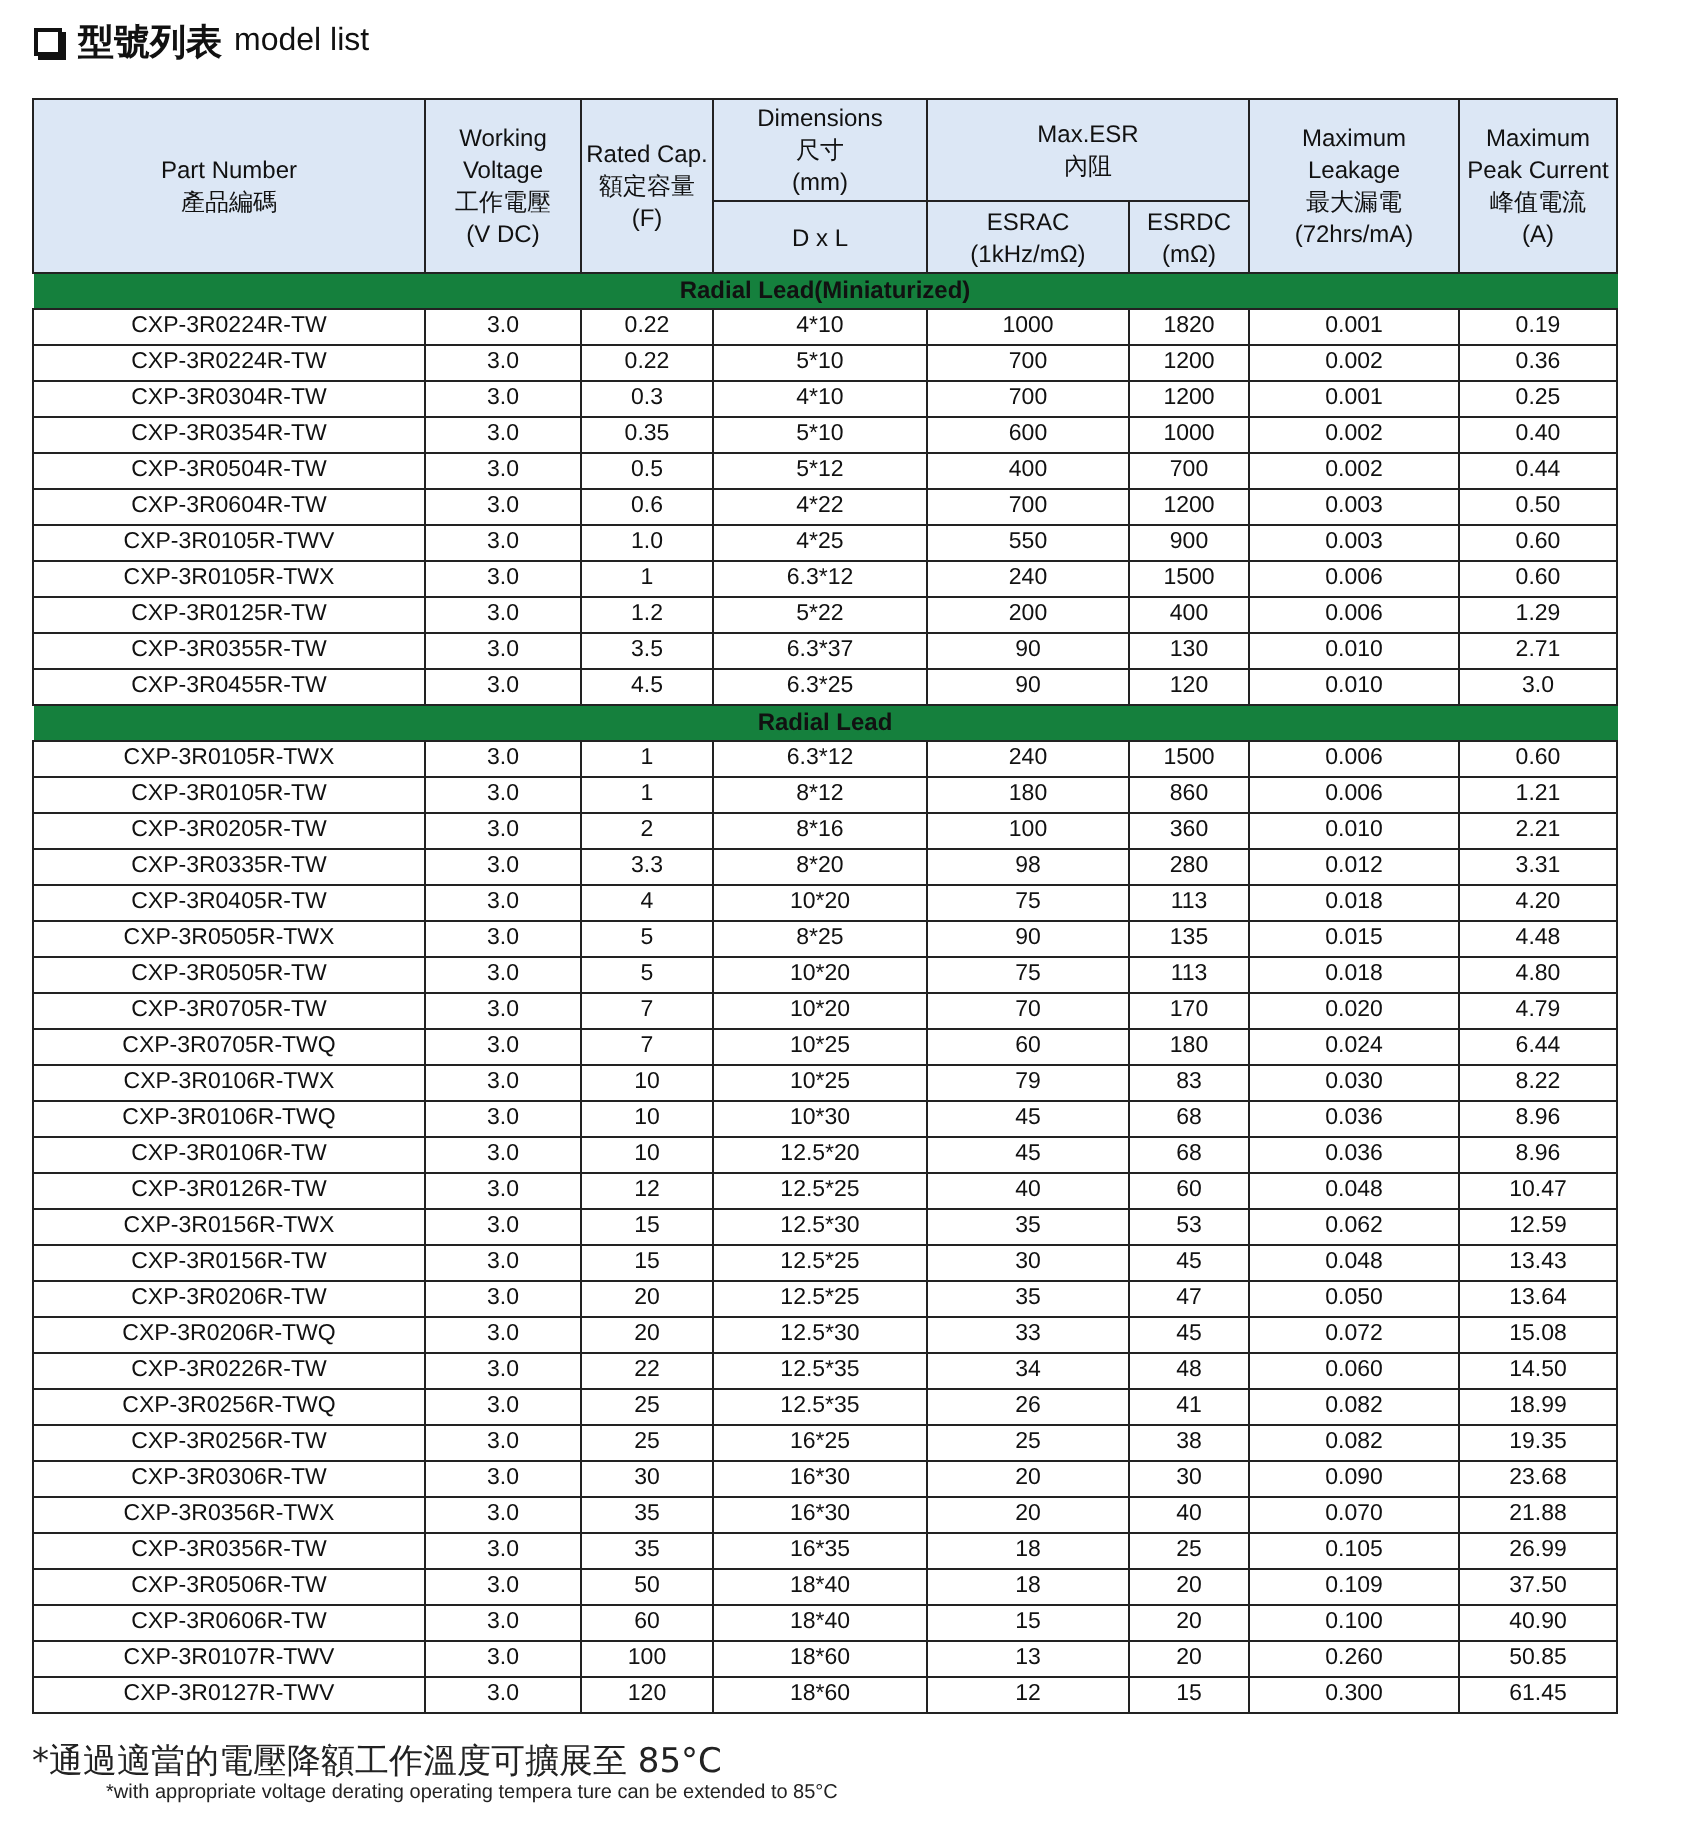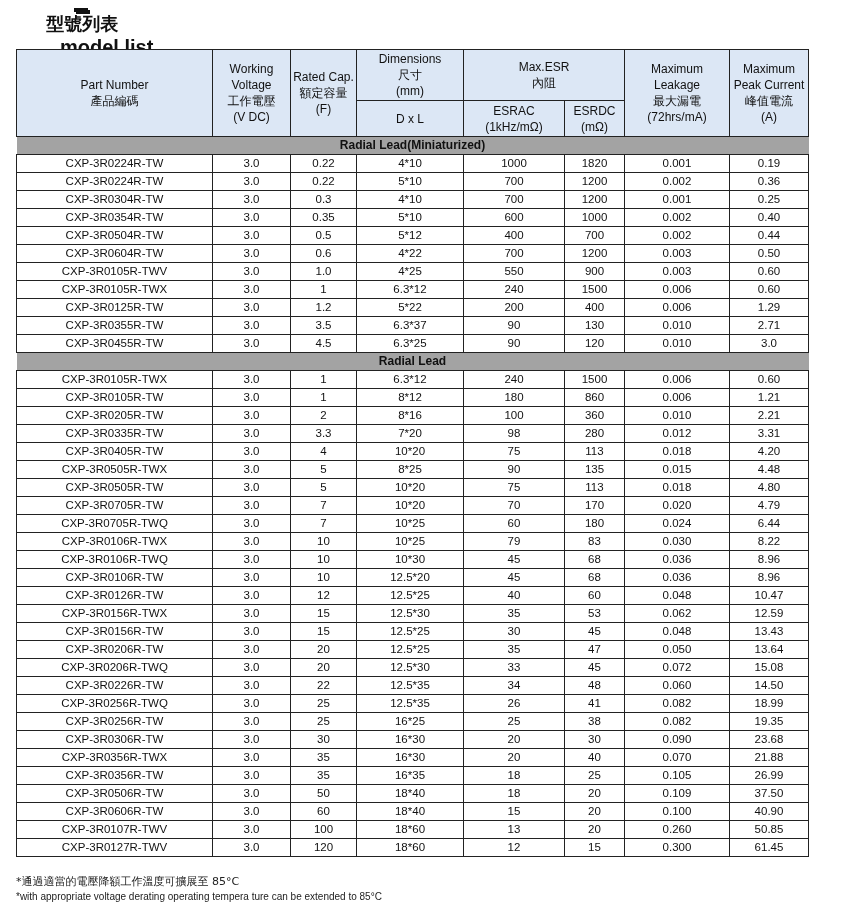--- a/index.html
+++ b/index.html
@@ -1,31 +1,31 @@
 <!DOCTYPE html>
 <html><head>
 <meta charset="utf-8">
 <style>
   html, body { margin: 0; padding: 0; background: #ffffff; }
   body { width: 852px; height: 919px; position: relative; overflow: hidden;
          font-family: "Liberation Sans", "DejaVu Sans", sans-serif; color: #111; }
-  .title { position: absolute; left: 17px; top: 8px; height: 26px; display: flex; align-items: center; flex-direction: column; }
+  .title { position: absolute; left: 17px; top: 8px; height: 26px; display: flex; align-items: center; }
   .title .box { width: 14px; height: 14px; border: 2px solid #111; box-shadow: 2px 2px 0 #111; margin-right: 8px; box-sizing: border-box; }
   .title .zh { font-family: "DejaVu Sans", sans-serif; font-weight: bold; font-size: 18px; margin-right: 6px; }
-  .title .en { font-weight: bold; font-size: 20px; margin-left: 43px; }
+  .title .en { font-weight: normal; font-size: 16px; }
 
   table.models { position: absolute; left: 16px; top: 49px; width: 792px; border-collapse: collapse; table-layout: fixed; font-size: 11.5px; }
   table.models th, table.models td { border: 1.5px solid #222; text-align: center; vertical-align: middle; padding: 0; line-height: 16px; }
   table.models th { background: #dce7f5; font-weight: normal; font-size: 12px; line-height: 16px; }
   table.models th .zh { font-family: "DejaVu Sans", sans-serif; font-size: 12px; }
   table.models td { height: 17px; line-height: 17px; }
-  table.models tr.section td { font-weight: bold; font-size: 12px; border-left: none; border-right: none; background: #a3a3a3; height: 17px; }
+  table.models tr.section td { font-weight: bold; font-size: 12px; border-left: none; border-right: none; background: #15803d; height: 17px; }
   .footnote { position: absolute; left: 16px; top: 874px; font-size: 11px; line-height: 15px; color: #222; }
-  .footnote .zh { font-family: "DejaVu Sans", sans-serif; font-size: 11px; }
-  .footnote .en { font-size: 10px; }
+  .footnote .zh { font-family: "DejaVu Sans", sans-serif; font-size: 17px; }
+  .footnote .en { font-size: 10px; margin-left: 37px; }
 </style>
 </head>
 <body>
 
 <div class="title">
   <span class="box"></span>
   <span class="zh">型號列表</span>
   <span class="en">model list</span>
 </div>
 
@@ -235,21 +235,21 @@
         <td>8*16</td>
         <td>100</td>
         <td>360</td>
         <td>0.010</td>
         <td>2.21</td>
       </tr>
       <tr>
         <td>CXP-3R0335R-TW</td>
         <td>3.0</td>
         <td>3.3</td>
-        <td>7*20</td>
+        <td>8*20</td>
         <td>98</td>
         <td>280</td>
         <td>0.012</td>
         <td>3.31</td>
       </tr>
       <tr>
         <td>CXP-3R0405R-TW</td>
         <td>3.0</td>
         <td>4</td>
         <td>10*20</td>

